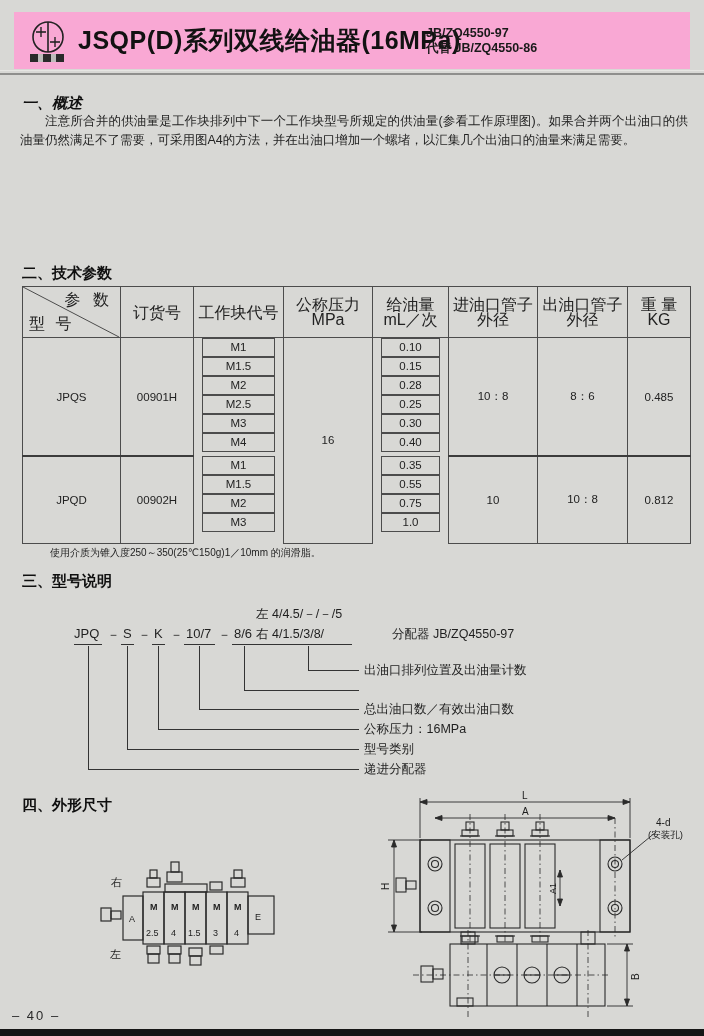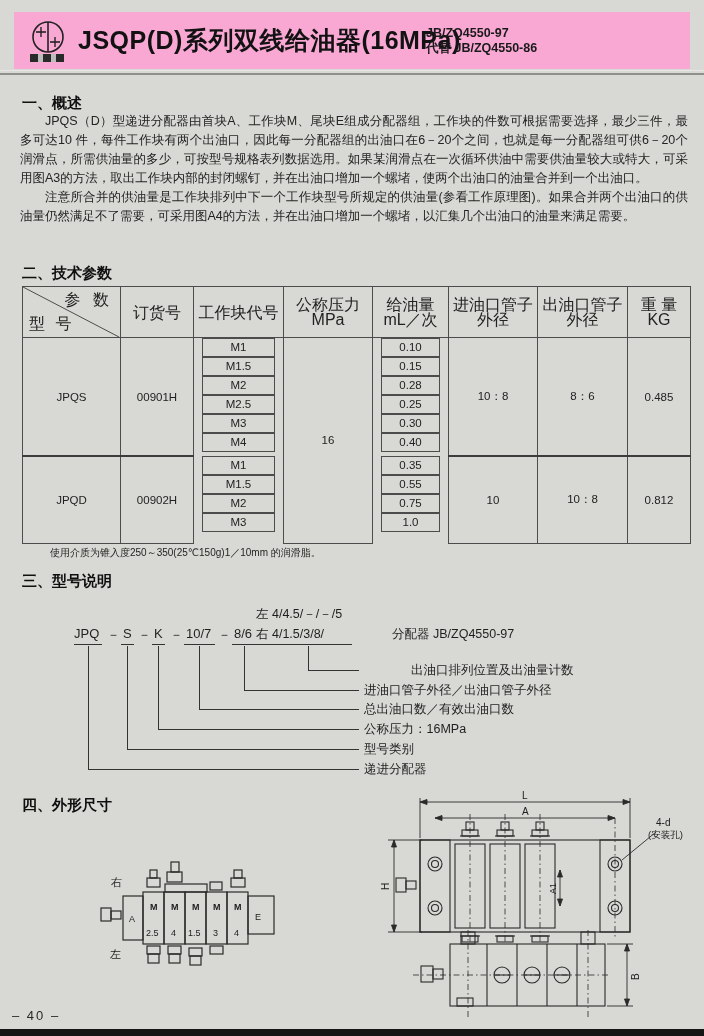--- a/index.html
+++ b/index.html
@@ -59,23 +59,22 @@
     <div class="logo-caption"></div>
     <div class="title">JSQP(D)系列双线给油器(16MPa)</div>
     <div class="stds">
       <div>JB/ZQ4550-97</div>
       <div>代替 JB/ZQ4550-86</div>
     </div>
   </div>
   <div class="rule2"></div>
   <div class="rule"></div>
 
-  <div class="h1" style="top:94px;">一、概述</div>
+  <div class="h1" style="top:94px;font-style:italic;">一、概述</div>
   <div class="paras">
-    <p>JPQS（D）型递进分配器由首块A、工作块M、尾块E组成分配器组，工作块的件数可根据需要选择，最少三件，最多可达10 件，每件工作块有两个出油口，因此每一分配器组的出油口在6－20个之间，也就是每一分配器组可供6－20个润滑点，所需供油量的多少，可按型号规格表列数据选用。如果某润滑点在一次循环供油中需要供油量较大或特大，可采用图A3的方法，取出工作块内部的封闭螺钉，并在出油口增加一个螺堵，使两个出油口的油量合并到一个出油口。</p>
     <p>注意所合并的供油量是工作块排列中下一个工作块型号所规定的供油量(参看工作原理图)。如果合并两个出油口的供油量仍然满足不了需要，可采用图A4的方法，并在出油口增加一个螺堵，以汇集几个出油口的油量来满足需要。</p>
   </div>
 
   <div class="h1" style="top:264px;font-family:Liberation Mono, monospace;">二、技术参数</div>
 
   <table class="tech">
     <colgroup>
       <col style="width:98px">
         <col style="width:73px">
         <col style="width:90px">
@@ -238,22 +237,21 @@
     <div class="ul" style="left:172px;width:25px;"></div>
     <div class="ul" style="left:194px;width:98px;"></div>
 
     <div class="conn" style="left:248px;top:46px;width:50px;height:24px;"></div>
     <div class="conn" style="left:184px;top:46px;width:114px;height:44px;"></div>
     <div class="conn" style="left:139px;top:46px;width:159px;height:63px;"></div>
     <div class="conn" style="left:98px;top:46px;width:200px;height:83px;"></div>
     <div class="conn" style="left:67px;top:46px;width:231px;height:103px;"></div>
     <div class="conn" style="left:28px;top:46px;width:270px;height:123px;"></div>
 
-    <div class="lbl" style="top:62px;margin-left:47px;">出油口排列位置及出油量计数</div>
-    <div class="lbl" style="top:82px;">进油口管子外径／出油口管子外径</div>
+    <div class="lbl" style="top:62px;">出油口排列位置及出油量计数</div>
     <div class="lbl" style="top:101px;">总出油口数／有效出油口数</div>
     <div class="lbl" style="top:121px;">公称压力：16MPa</div>
     <div class="lbl" style="top:141px;">型号类别</div>
     <div class="lbl" style="top:161px;">递进分配器</div>
   </div>
 
   <div class="h1" style="top:796px;">四、外形尺寸</div>
 
   <svg style="position:absolute;left:95px;top:848px;" width="185" height="125" viewBox="0 0 185 125">
     <g stroke="#2a2a2a" stroke-width="1.2" fill="none">

